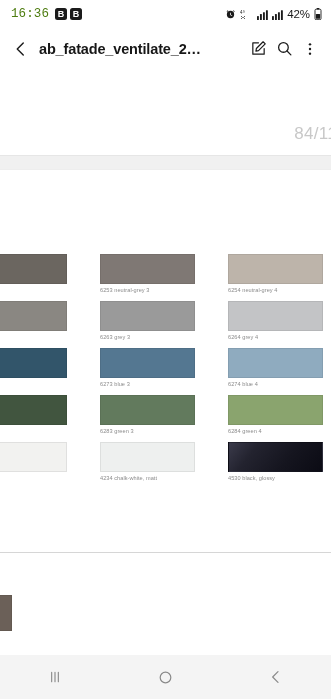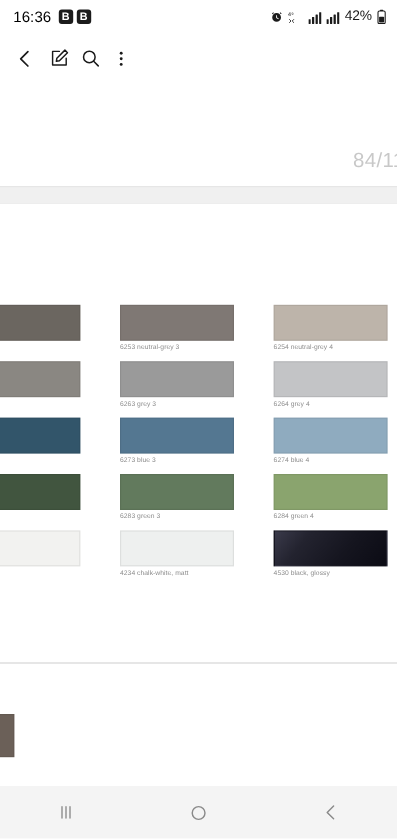--- a/index.html
+++ b/index.html
@@ -10,21 +10,21 @@
     -webkit-font-smoothing:antialiased;
   }
   #app { position:relative; width:331px; height:699px; background:#ffffff; overflow:hidden; }
 
   
   .statusbar {
     position:absolute; top:0; left:0; width:331px; height:28px;
     background:#ffffff; display:flex; align-items:center;
     padding:0 9px 0 11px;
   }
-  .sb-clock { font-size:12.5px; color:#000000; letter-spacing:.1px; }
+  .sb-clock { font-size:12.5px; color:#4d7c0f; letter-spacing:.1px;font-family:Liberation Mono, monospace; }
   .sb-badges { display:flex; align-items:center; gap:3px; margin-left:6px; }
   .sb-badge {
     width:12px; height:12px; background:#1b1b1b; color:#fff;
     border-radius:2.5px; font-size:9px; font-weight:bold;
     display:flex; align-items:center; justify-content:center; line-height:1;
   }
   .sb-right { margin-left:auto; display:flex; align-items:center; gap:4px; }
   .sb-battery-text { font-size:11.5px; color:#1b1b1b; letter-spacing:-.1px; }
   .ic { display:block; }
 
@@ -147,20 +147,21 @@
       </span>
     </span>
   </div>
 
   <div class="appbar">
     <span class="ab-back">
       <svg class="ic" width="18" height="18" viewBox="0 0 24 24" fill="none" stroke="#1b1b1b" stroke-width="1.9" stroke-linecap="round" stroke-linejoin="round">
         <path d="M15 4L7 12l8 8"></path>
       </svg>
     </span>
+    <span class="ab-title">ab_fatade_ventilate_2…</span>
     <span class="ab-act">
       <svg class="ic" width="17" height="17" viewBox="0 0 24 24" fill="none" stroke="#1b1b1b" stroke-width="1.7" stroke-linecap="round" stroke-linejoin="round">
         <path d="M4 4h8M4 4v16h16v-8"></path>
         <path d="M18.5 2.5l3 3L12 15l-3.6.6L9 12z"></path>
       </svg>
     </span>
     <span class="ab-act">
       <svg class="ic" width="17" height="17" viewBox="0 0 24 24" fill="none" stroke="#1b1b1b" stroke-width="1.8" stroke-linecap="round">
         <circle cx="10.5" cy="10.5" r="6.8"></circle>
         <path d="M15.6 15.6L21 21"></path>

